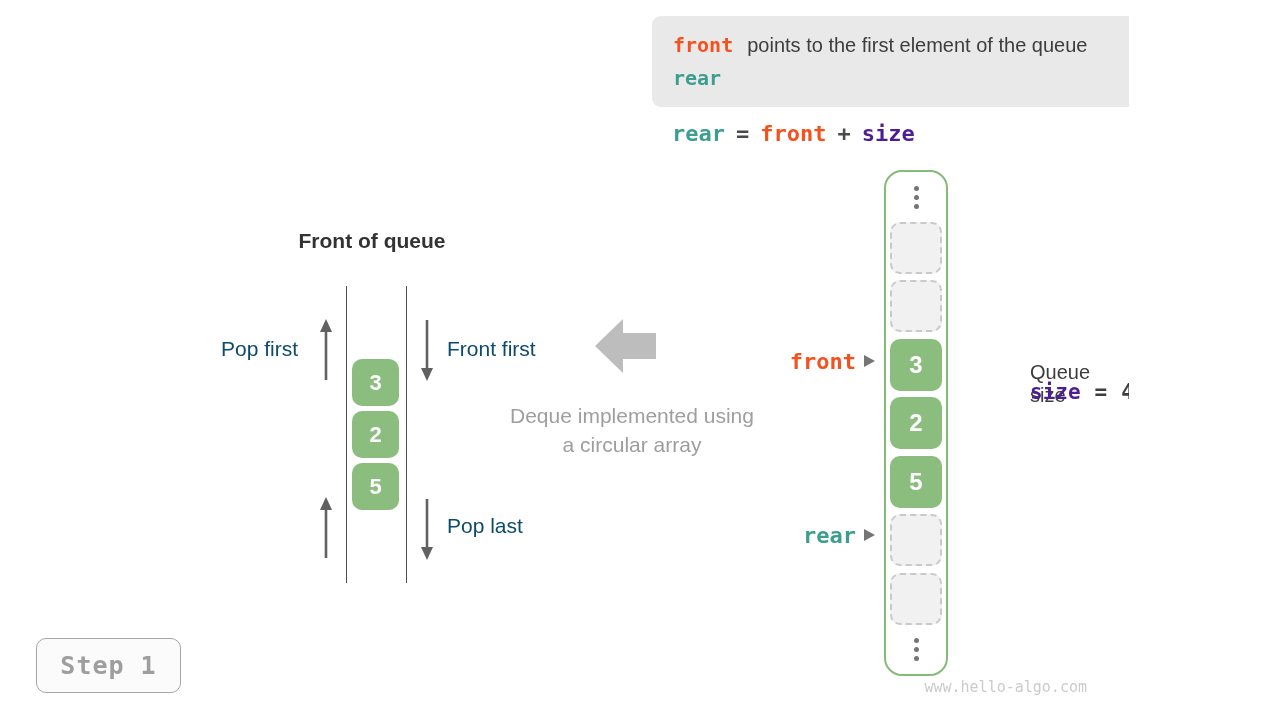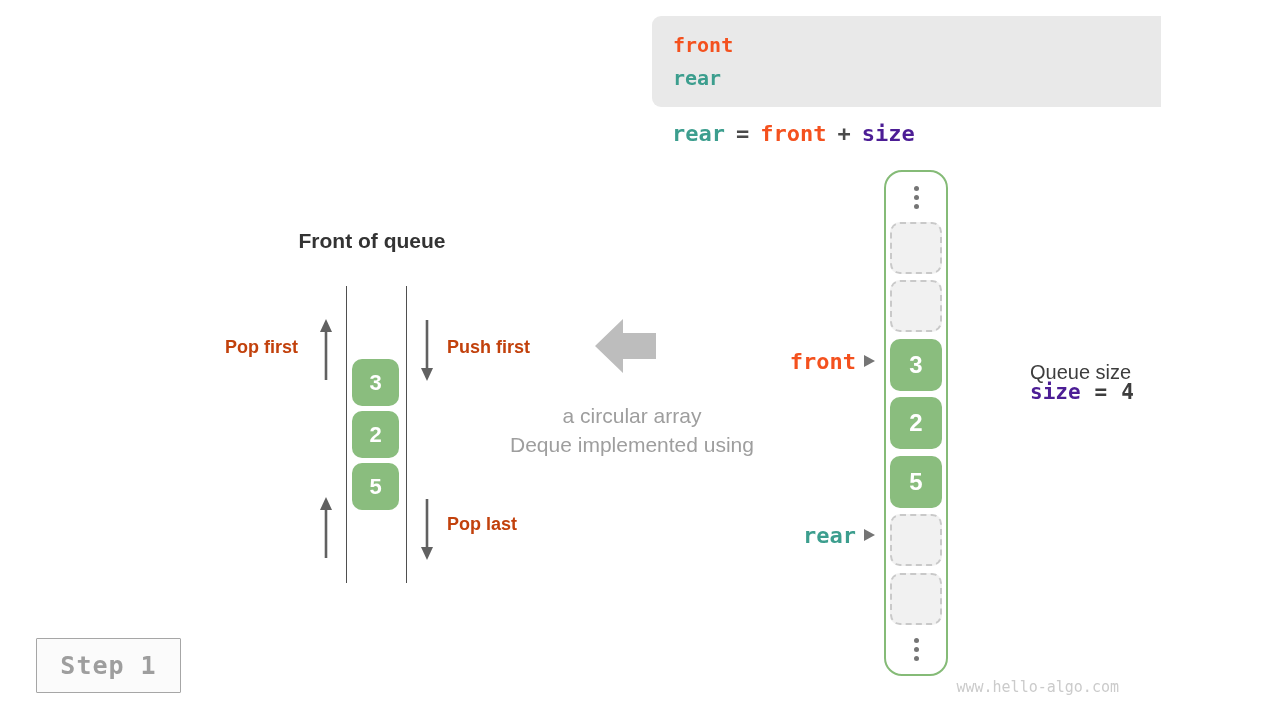--- a/index.html
+++ b/index.html
@@ -1,18 +1,18 @@
 <!DOCTYPE html>
 <html><head>
 <meta charset="utf-8">
 <style>
   html,body{margin:0;padding:0;background:#ffffff;}
   #canvas{
     position:relative;width:1129px;height:720px;background:#ffffff;overflow:hidden;
-    font-family:"Liberation Sans",sans-serif;color:#3d3d3d;padding-left:32px;
+    font-family:"Liberation Sans",sans-serif;color:#3d3d3d;
   }
   .mono{font-family:"DejaVu Sans Mono",monospace;}
   .abs{position:absolute;}
 
   
   .info-box{
     left:652px;top:16px;width:561px;height:91px;background:#e9e9e9;border-radius:9px;
     display:flex;flex-direction:column;justify-content:center;gap:9px;
     padding-left:21px;box-sizing:border-box;
   }
@@ -26,21 +26,21 @@
   .formula{left:672px;top:121px;font-size:22px;font-weight:bold;display:flex;gap:11px;}
   .formula .op{color:#4a4a4a;}
 
   
   .diagram-title{font-size:21px;font-weight:bold;color:#333333;text-align:center;}
   .front-title{left:252px;top:229px;width:240px;}
   .rear-title{left:252px;top:612px;width:240px;}
   .vline{width:0;border-left:1.6px solid #4f4f4f;top:286px;height:297px;}
   .vline-left{left:346px;}
   .vline-right{left:406px;}
-  .side-label{font-size:18px;font-weight:bold;color:#c2410c;}
+  .side-label{font-size:21px;font-weight:normal;color:#0c4a6e;}
   .lbl-pop-first{left:140px;top:337px;width:158px;text-align:right;}
   .lbl-push-first{left:447px;top:337px;}
   .lbl-push-last{left:140px;top:514px;width:156px;text-align:right;}
   .lbl-pop-last{left:447px;top:514px;}
   .queue-cells{left:352px;top:359px;display:flex;flex-direction:column;gap:5px;}
   .qcell{
     width:47px;height:47px;border-radius:10px;background:#8abd7e;color:#ffffff;
     font-size:22px;font-weight:bold;display:flex;align-items:center;justify-content:center;
   }
 
@@ -71,57 +71,58 @@
     border-bottom:6px solid transparent;border-left:11px solid #757575;}
 
   
   .queue-size-title{left:1030px;top:344px;font-size:20px;color:#3d3d3d;margin-top:17px;}
   .queue-size-eq{left:1030px;top:380px;font-size:21px;display:flex;gap:14px;font-weight:bold;}
   .queue-size-eq .plain{color:#3d3d3d;}
 
   
   .step-badge{
     left:36px;top:638px;width:145px;height:55px;box-sizing:border-box;
-    border:1.6px solid #a6a6a6;border-radius:1px;background:#fbfbfb;
+    border:1.6px solid #a6a6a6;border-radius:10px;background:#fbfbfb;
     display:flex;align-items:center;justify-content:center;
     font-size:25px;font-weight:bold;color:#9e9e9e;letter-spacing:1px;
   }
 
   
   .footer{right:42px;top:678px;font-size:15px;color:#cbcbcb;text-align:right;}
 </style>
 </head>
 <body>
 
 <div id="canvas">
 
   <div class="abs info-box">
     <div class="info-line">
       <span class="mono kw kw-front">front</span>
+      <span>points to the first element of the queue</span>
     </div>
     <div class="info-line">
       <span class="mono kw kw-rear">rear</span>
     </div>
   </div>
 
   <div class="abs formula mono">
     <span class="kw-rear">rear</span>
     <span class="op">=</span>
     <span class="kw-front">front</span>
     <span class="op">+</span>
     <span class="kw-size">size</span>
   </div>
 
   <div class="abs diagram-title front-title">Front of queue</div>
 
   <div class="abs vline vline-left"></div>
   <div class="abs vline vline-right"></div>
 
   <div class="abs side-label lbl-pop-first">Pop first</div>
-  <div class="abs side-label lbl-push-first">Push first</div>
+  <div class="abs side-label lbl-push-first">Front first</div>
   <div class="abs side-label lbl-pop-last">Pop last</div>
 
   <svg class="abs" style="left:319px;top:319px;" width="14" height="63">
     <line x1="7" y1="61" x2="7" y2="10" stroke="#616161" stroke-width="2.6"></line>
     <polygon points="7,0 1,13 13,13" fill="#616161"></polygon>
   </svg>
   <svg class="abs" style="left:420px;top:318px;" width="14" height="63">
     <line x1="7" y1="2" x2="7" y2="53" stroke="#616161" stroke-width="2.6"></line>
     <polygon points="7,63 1,50 13,50" fill="#616161"></polygon>
   </svg>
@@ -137,22 +138,22 @@
   <div class="abs queue-cells">
     <div class="qcell">3</div>
     <div class="qcell">2</div>
     <div class="qcell">5</div>
   </div>
 
   <svg class="abs" style="left:595px;top:317px;" width="61" height="59">
     <polygon points="0,29 28,2 28,16 61,16 61,42 28,42 28,56" fill="#bdbdbd"></polygon>
   </svg>
   <div class="abs caption">
+    <div>Deque implemented using</div>
     <div>a circular array</div>
-    <div>Deque implemented using</div>
   </div>
 
   <div class="abs array-box">
     <div class="ellipsis">
       <div class="dot"></div>
         <div class="dot"></div>
         <div class="dot"></div>
     </div>
     <div class="acell acell-empty"></div>
     <div class="acell acell-empty"></div>

